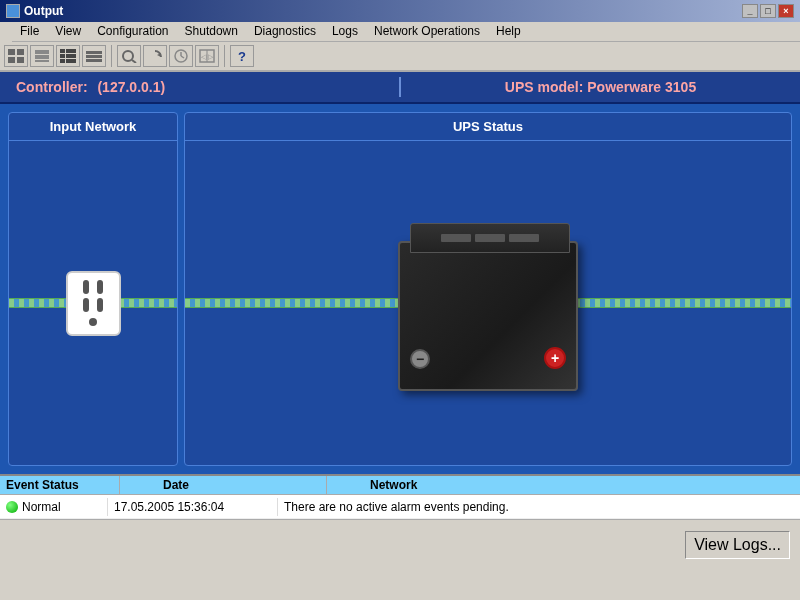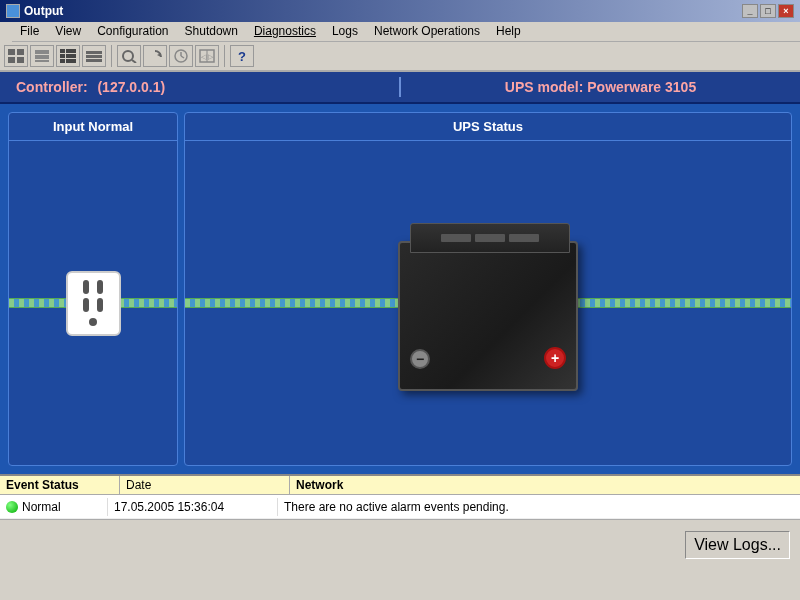--- a/index.html
+++ b/index.html
@@ -221,25 +221,26 @@
     
     .status-area {
       background: #d4d0c8;
       height: 130px;
       border-top: 2px solid #888;
       display: flex;
       flex-direction: column;
     }
     .status-header-row {
       display: flex;
-      background: #fef9c3;
+      background: #7dd3fc;
       border-bottom: 1px solid #aaa;
+      gap: 37px;
     }
     .status-col-1 { width: 120px; padding: 2px 6px; font-weight: bold; border-right: 1px solid #aaa; }
-    .status-col-2 { width: 170px; padding: 2px 6px; font-weight: normal; border-right: 1px solid #aaa; }
+    .status-col-2 { width: 170px; padding: 2px 6px; font-weight: bold; border-right: 1px solid #aaa; }
     .status-col-3 { flex: 1; padding: 2px 6px; font-weight: bold; }
 
     .status-data-row {
       display: flex;
       background: white;
       align-items: center;
       height: 24px;
       border-bottom: 1px solid #eee;
     }
     .status-event { width: 108px; padding: 2px 6px; display: flex; align-items: center; gap: 4px; border-right: 1px solid #ddd; }
@@ -285,21 +286,21 @@
     <div class="tb-btn">□</div>
     <div class="tb-btn" style="background:#c0392b; color:white;">×</div>
   </div>
 </div>
 
 <div class="menu-bar">
   <span class="menu-item">File</span>
   <span class="menu-item">View</span>
   <span class="menu-item">Configuration</span>
   <span class="menu-item">Shutdown</span>
-  <span class="menu-item" style="text-decoration:underline;">Diagnostics</span>
+  <span class="menu-item" style="">Diagnostics</span>
   <span class="menu-item">Logs</span>
   <span class="menu-item">Network Operations</span>
   <span class="menu-item">Help</span>
 </div>
 
 <div class="toolbar">
   <div class="tool-btn">
     <svg width="16" height="14" viewBox="0 0 16 14">
         <rect x="0" y="0" width="7" height="6" fill="#666"></rect>
         <rect x="9" y="0" width="7" height="6" fill="#666"></rect>
@@ -373,21 +374,21 @@
   </div>
   <div class="header-divider"></div>
   <div class="header-right">
     <span>UPS model:  Powerware 3105</span>
   </div>
 </div>
 
 <div class="main-area">
 
   <div class="panel panel-left">
-    <div class="panel-title">Input Normal</div>
+    <div class="panel-title">Input Network</div>
     <div class="panel-content">
 
       <div style="position:absolute; top:50%; left:0; right:0; height:10px; transform:translateY(-50%);
         background: repeating-linear-gradient(90deg, #88cc88 0px,#88cc88 5px,#4499cc 5px,#4499cc 10px);
         border-top:1px solid #55aa55; border-bottom:1px solid #55aa55; z-index:1;"></div>
 
       <div class="outlet" style="z-index:2;">
         <div class="outlet-holes">
           <div class="outlet-pair">
             <div class="outlet-slot"></div>

